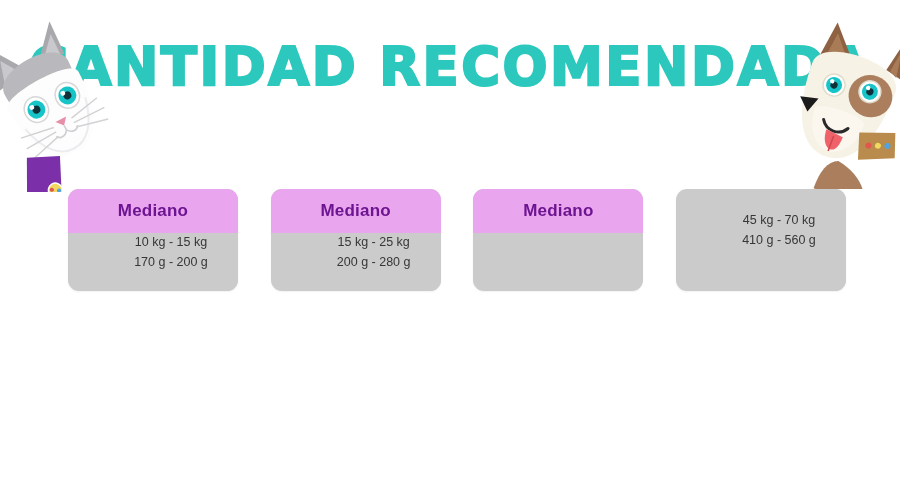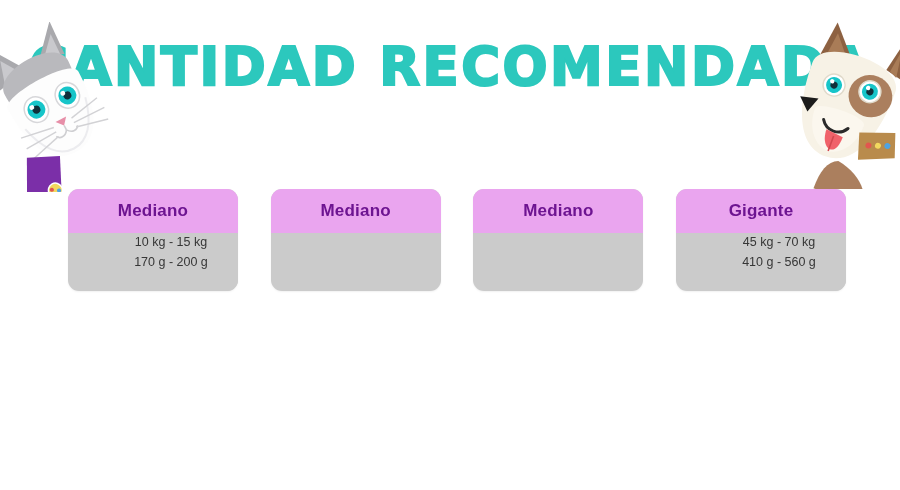--- a/index.html
+++ b/index.html
@@ -216,28 +216,31 @@
     <div class="card">
       <div class="card-header">Mediano</div>
       <div class="card-body">
         <div class="card-line">10 kg - 15 kg</div>
         <div class="card-line">170 g - 200 g</div>
       </div>
     </div>
 
     <div class="card">
       <div class="card-header">Mediano</div>
+      <div class="card-body">
+        <div class="card-line">15 kg - 25 kg</div>
+        <div class="card-line">200 g - 280 g</div>
+      </div>
     </div>
 
     <div class="card">
       <div class="card-header">Mediano</div>
     </div>
 
     <div class="card">
-      <div class="card-header">Gigante</div>
       <div class="card-body">
         <div class="card-line">45 kg - 70 kg</div>
         <div class="card-line">410 g - 560 g</div>
       </div>
     </div>
 
   </div>
 </div>
 
 </body></html>

